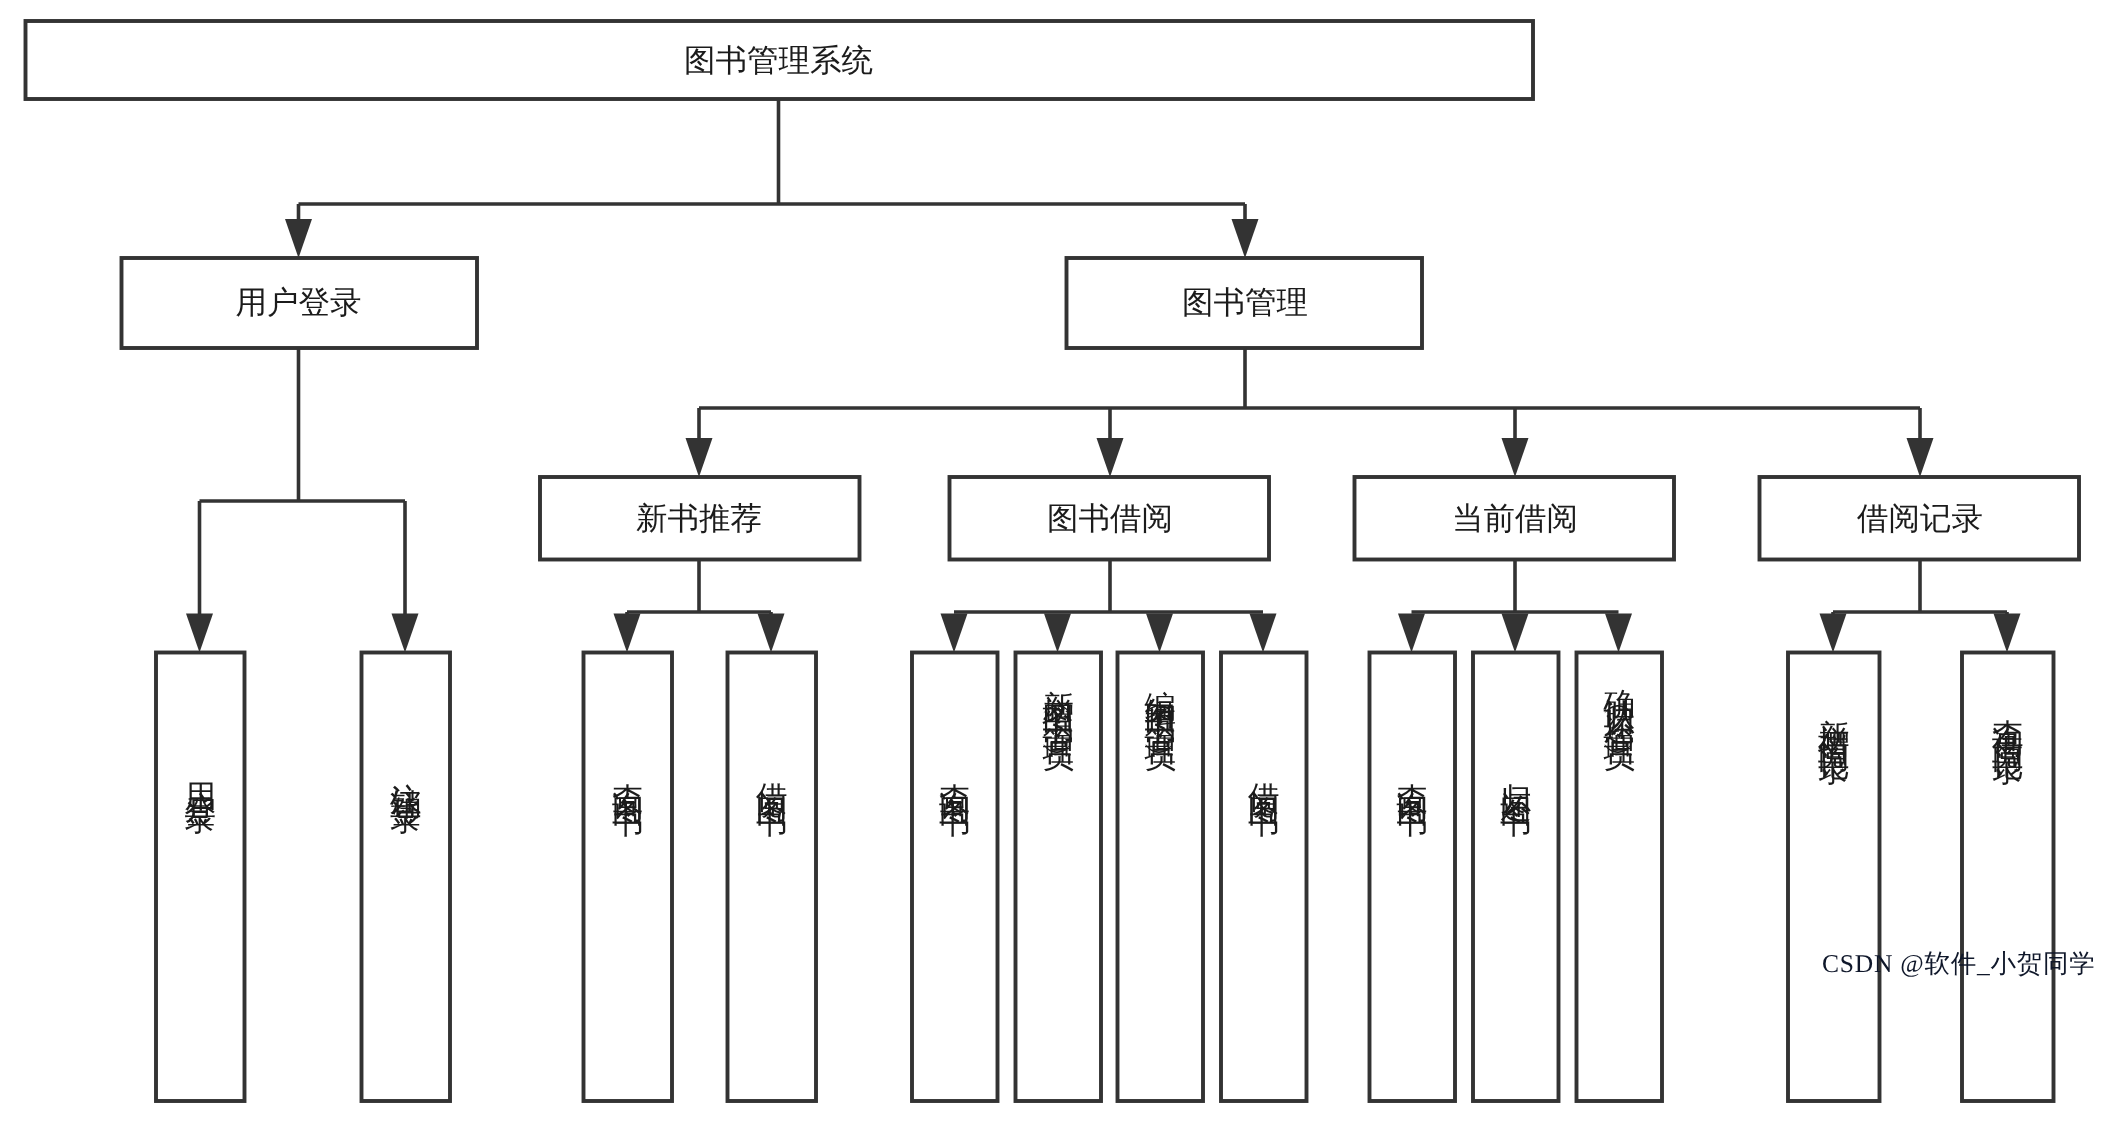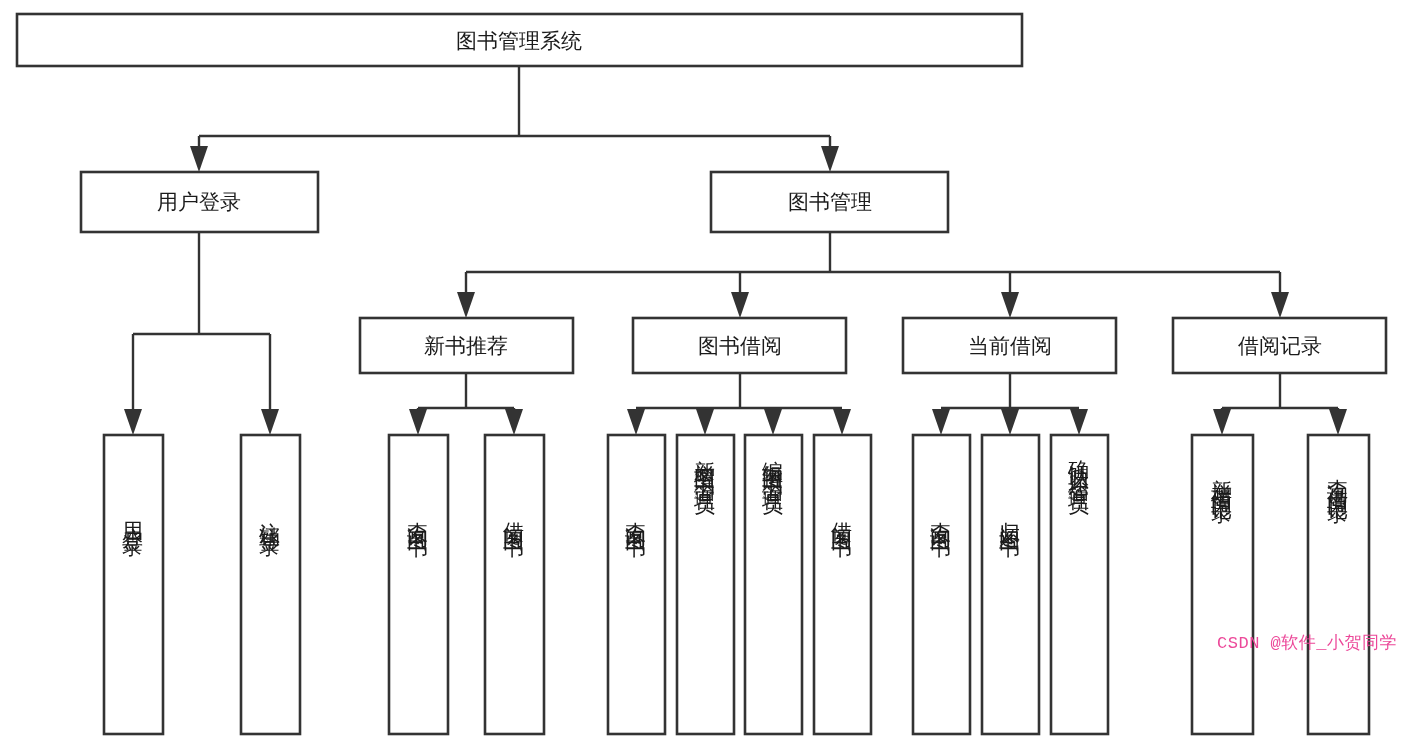--- a/index.html
+++ b/index.html
@@ -69,23 +69,23 @@
     color: #1b1b1b;
     white-space: nowrap;
     transform: translateX(-50%);
     text-align: center;
     pointer-events: none;
   }
   .watermark {
     position: absolute;
     right: 8px;
     bottom: 6px;
-    font-family: Liberation Mono, monospace;
+    font-family: Liberation Serif, serif;
     font-size: 17px;
-    color: #ec4899;
+    color: #0f172a;
     letter-spacing: 0.5px;
     white-space: nowrap;
   }
 </style>
 </head>
 <body>
 
 <div id="diagram-root">
 
   <svg class="diagram" viewBox="0 0 1405 747" xmlns="http://www.w3.org/2000/svg">

